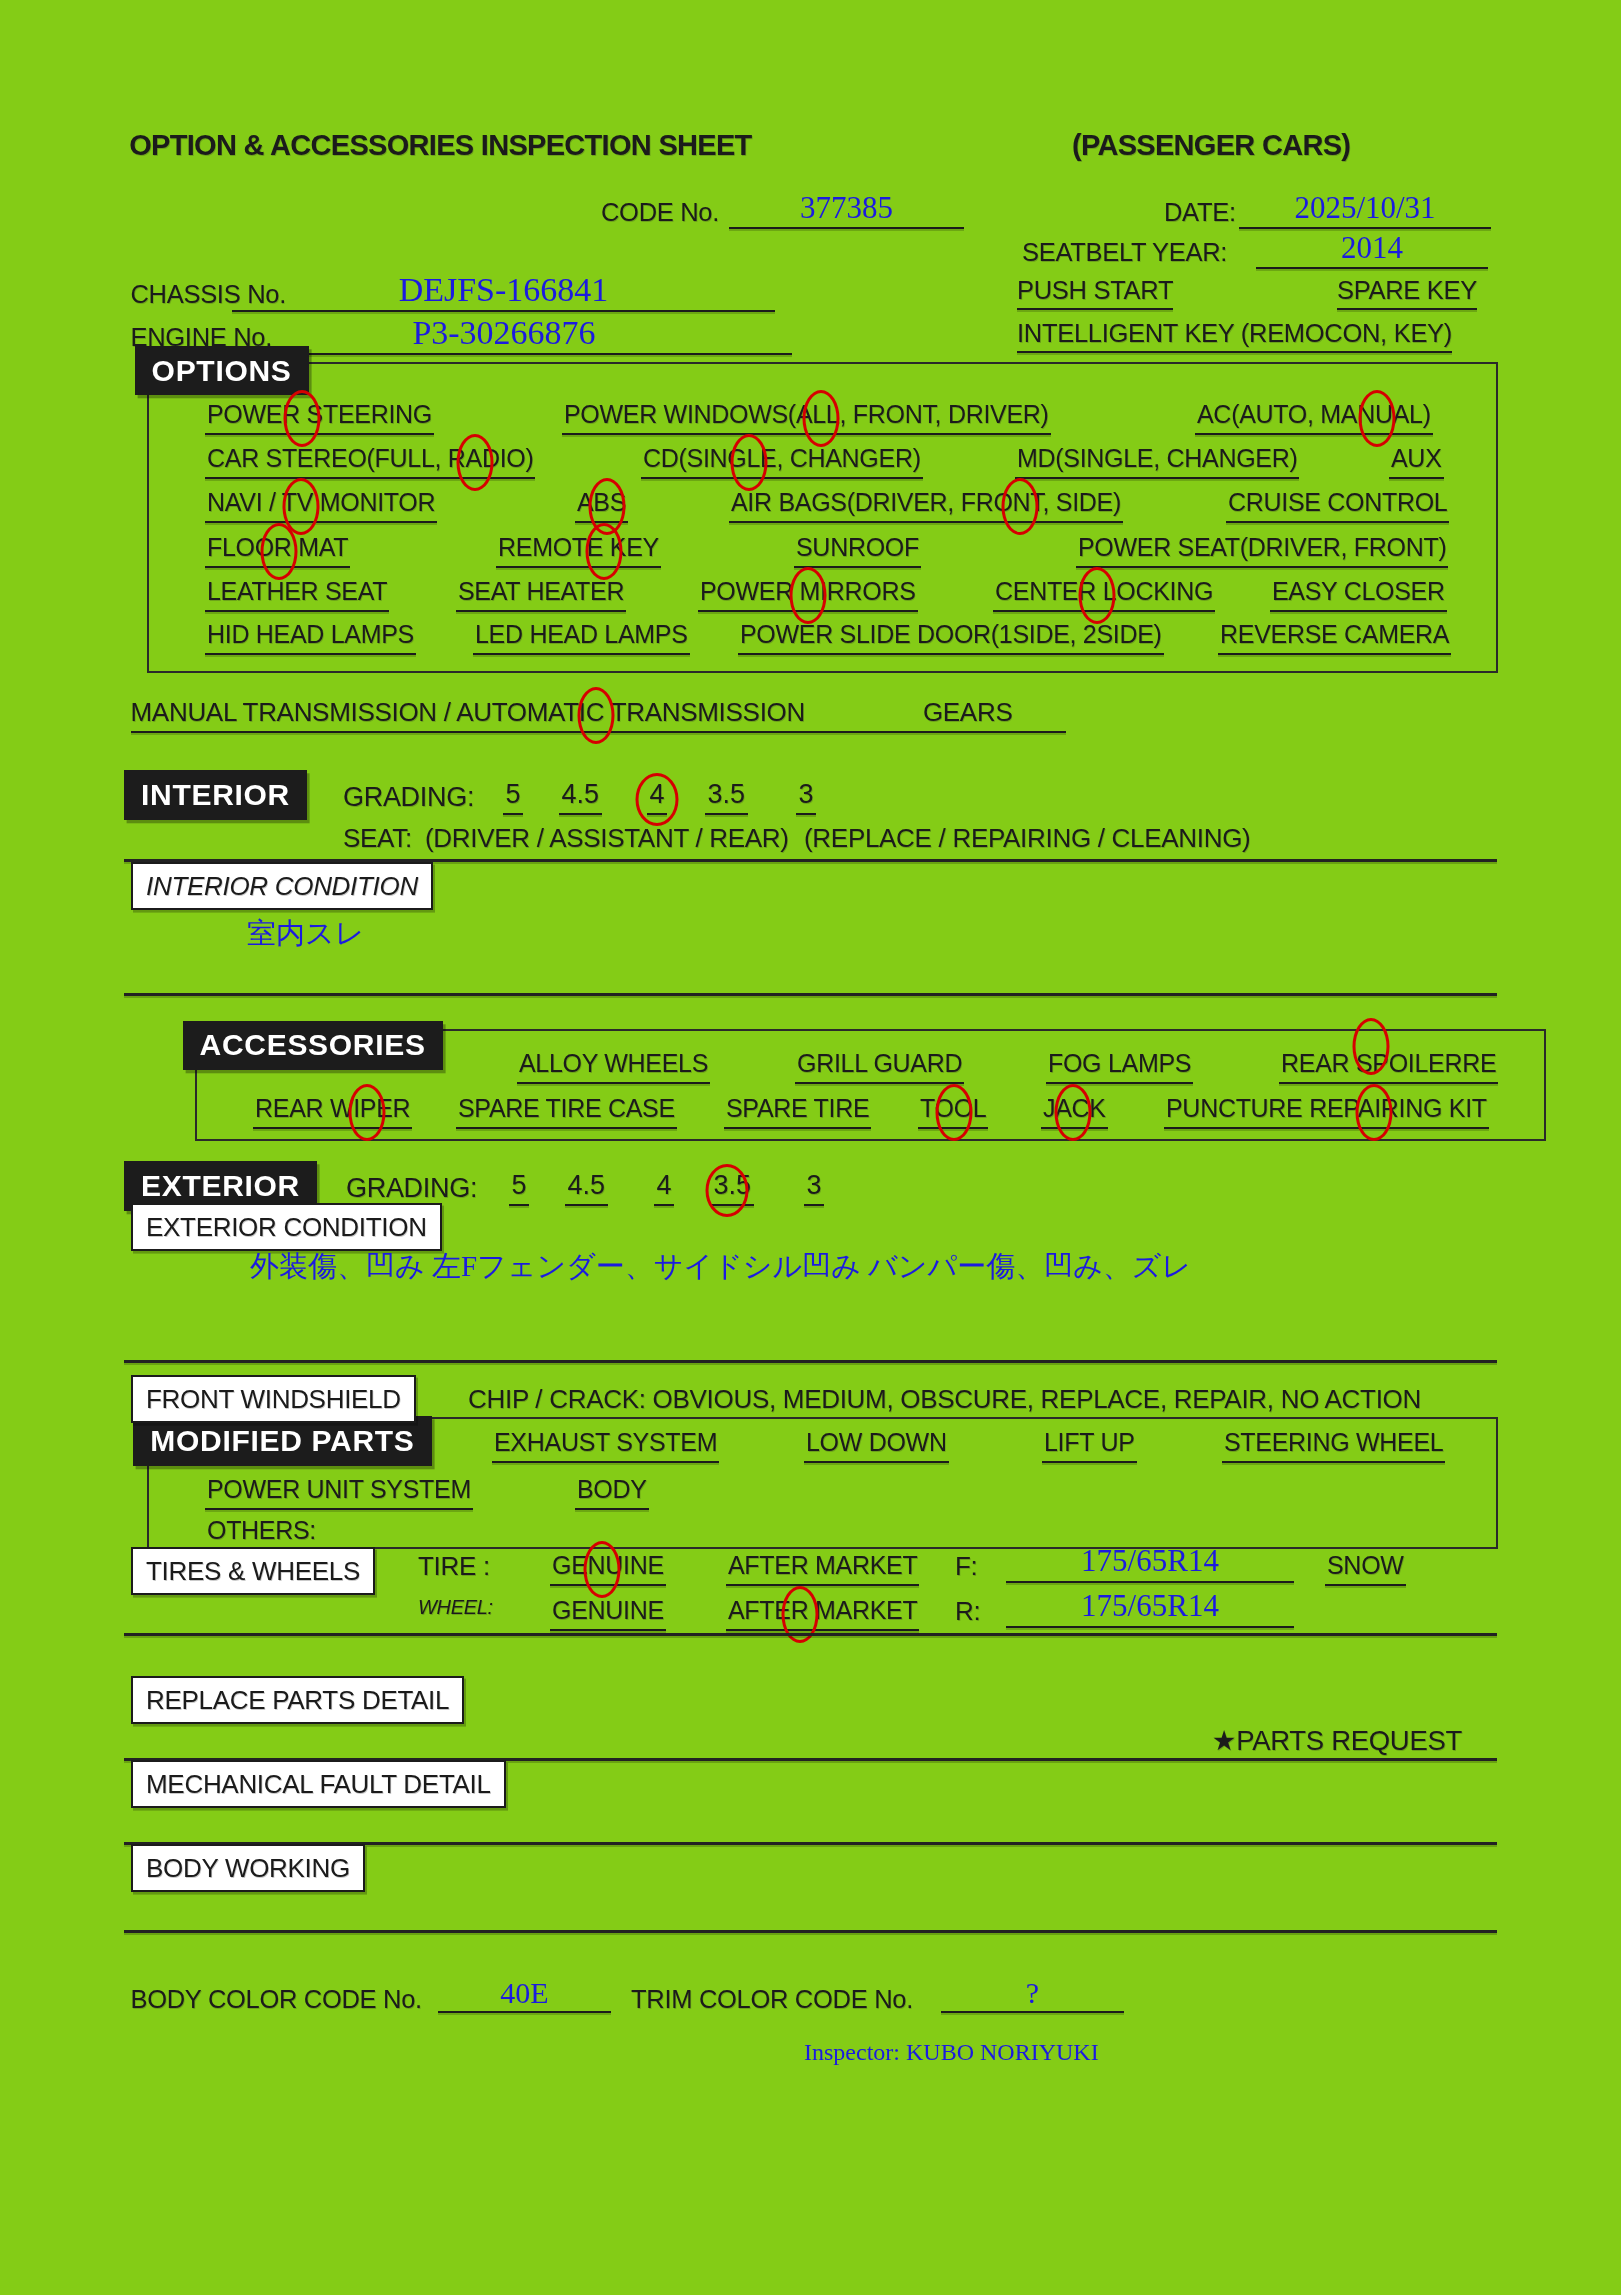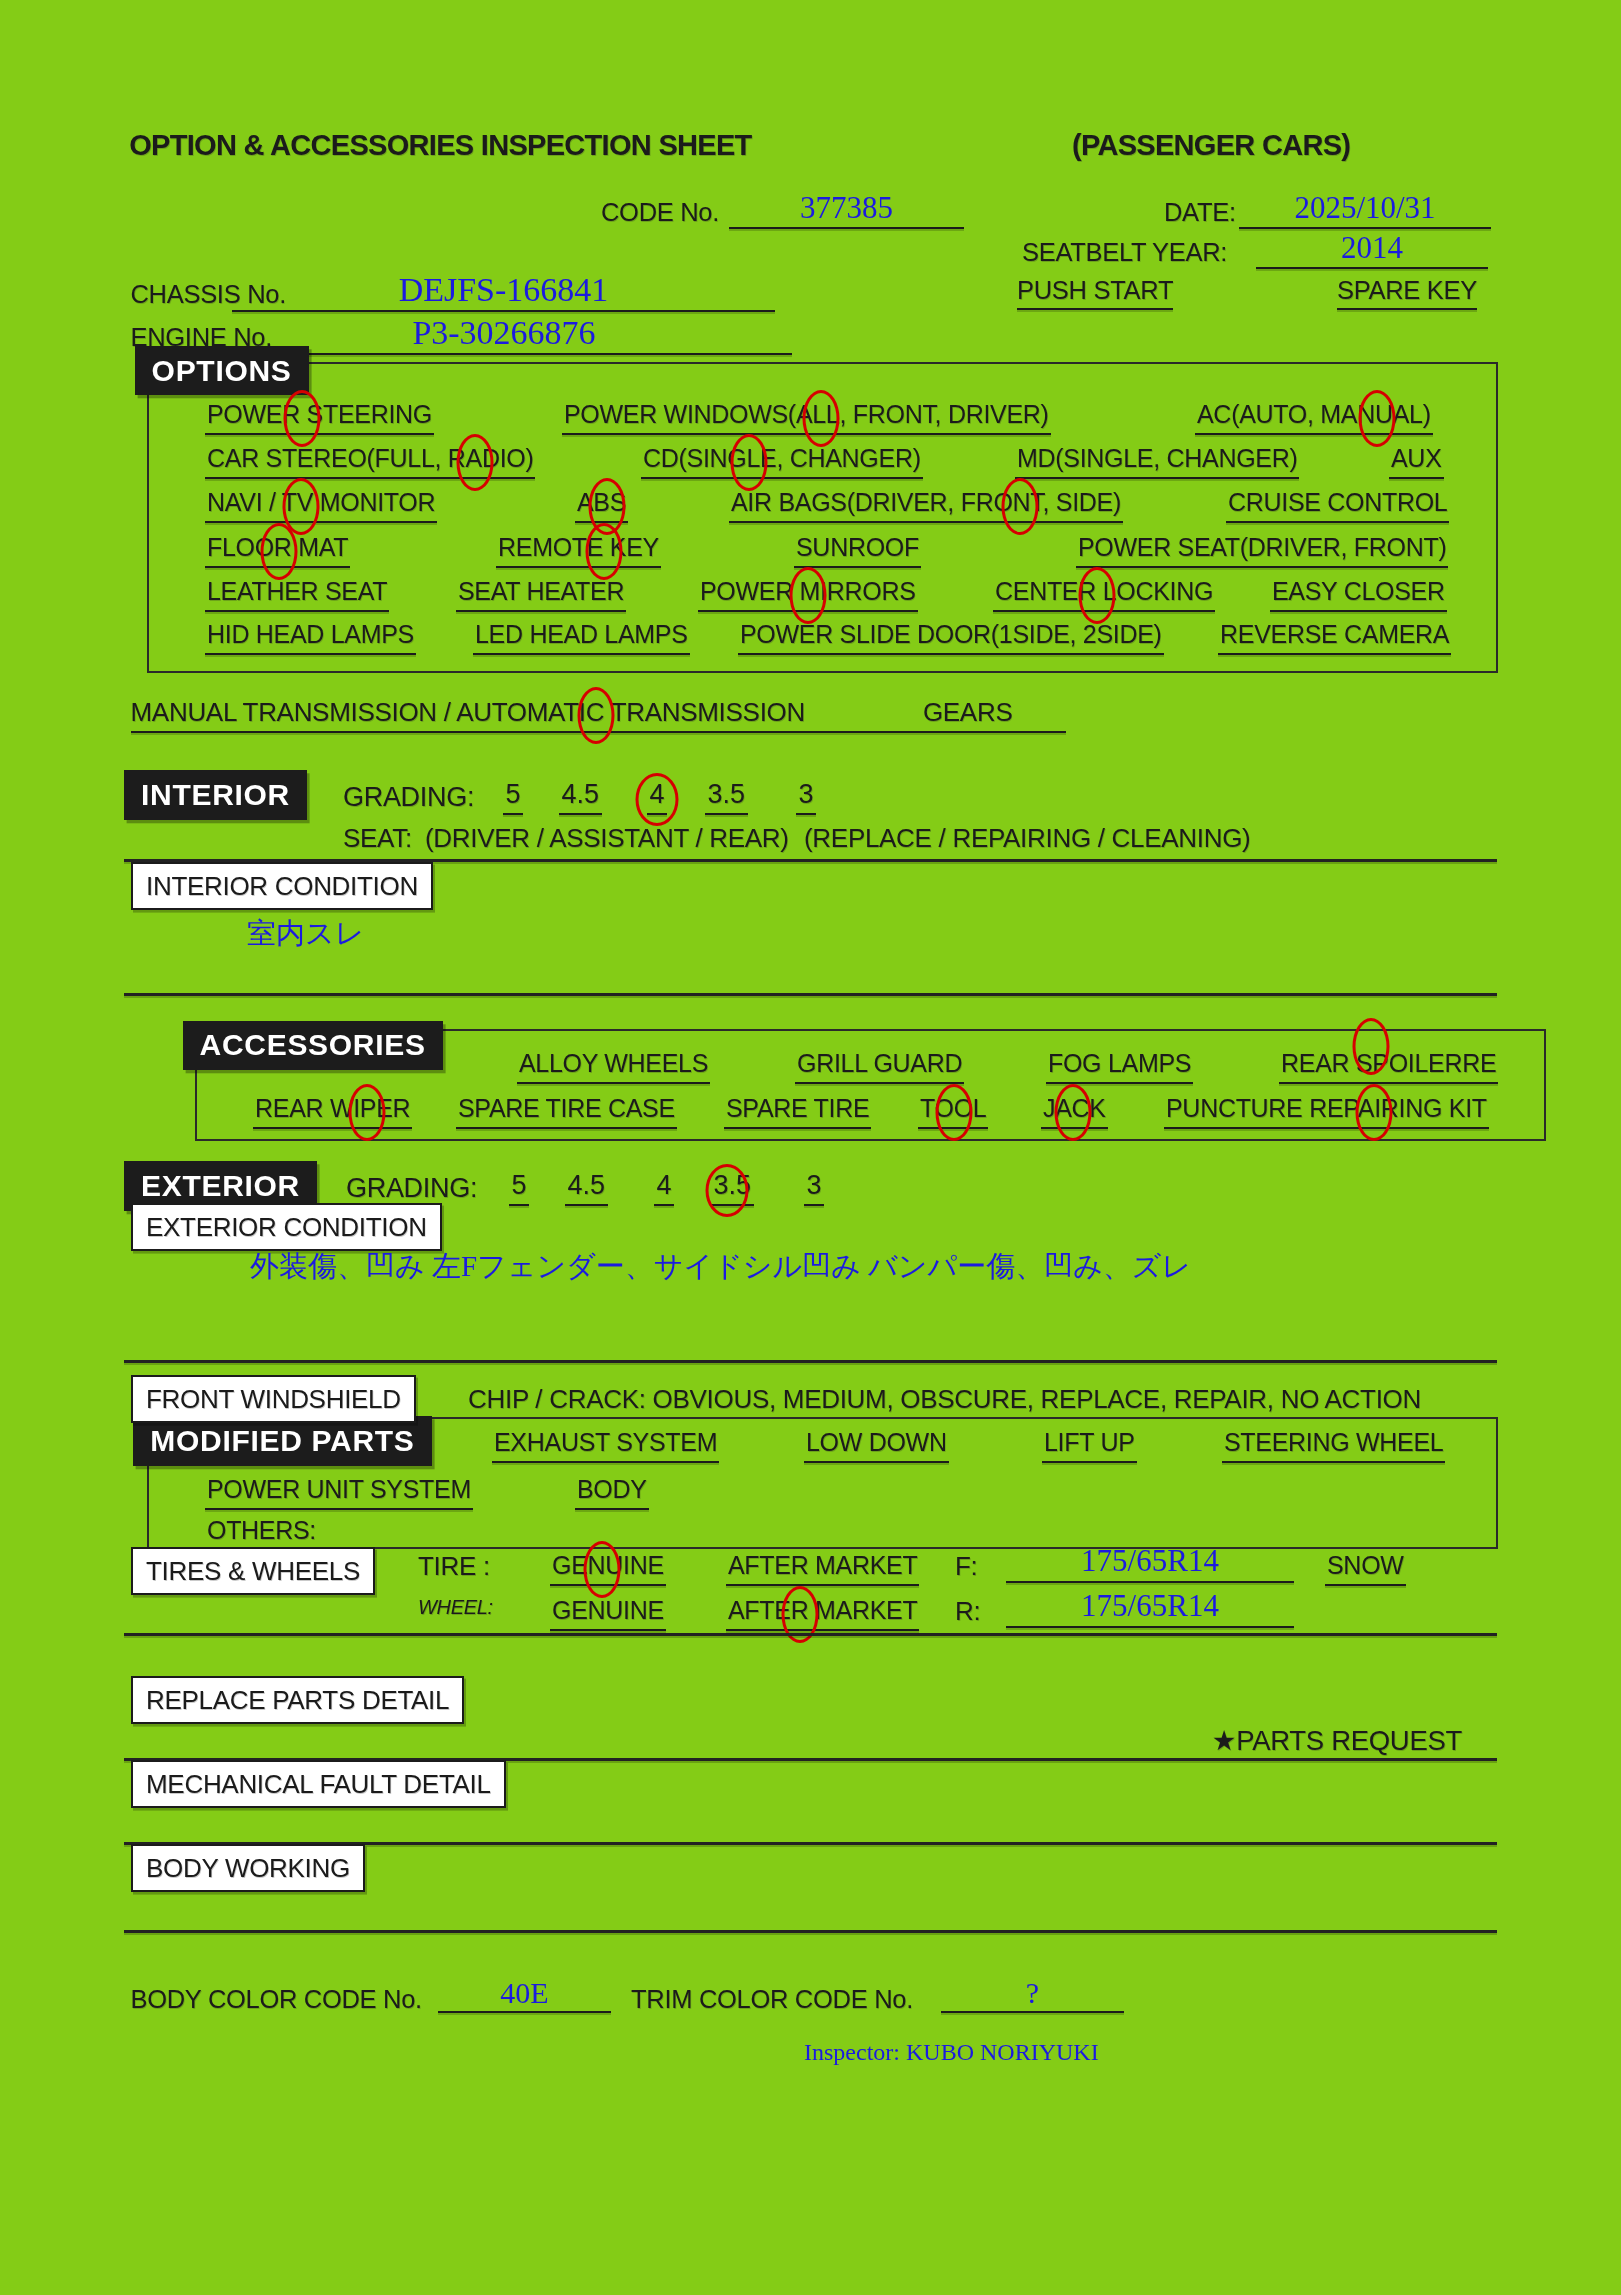--- a/index.html
+++ b/index.html
@@ -61,20 +61,21 @@
   <div class="row" style="top:271px;">
     <span class="abs lbl" style="left:6.5px;top:9.2px;">CHASSIS No.</span>
     <span class="abs vline blue" style="left:108px;width:543px;font-size:34px;">DEJFS-166841</span>
     <span class="abs lbl ul" style="left:893px;top:5.2px;">PUSH START</span>
     <span class="abs lbl ul" style="left:1213px;top:5.2px;">SPARE KEY</span>
   </div>
 
   <div class="row" style="top:314px;">
     <span class="abs lbl" style="left:6.5px;top:9.2px;">ENGINE No.</span>
     <span class="abs vline blue" style="left:92px;width:576px;font-size:34px;">P3-30266876</span>
+    <span class="abs lbl ul" style="left:893px;top:5.2px;">INTELLIGENT KEY (REMOCON, KEY)</span>
   </div>
 
   <div class="secbox" style="left:147px;top:362px;width:1347px;height:307px;">
     <span class="abs blackbox" style="left:-14.4px;top:-18.3px;">OPTIONS</span>
 
   <span class="opt" style="left:56px;top:36px">
         <span class="rel">
           <span>POWER STEERING</span>
           <span class="circ" style="left:42%"></span>
         </span>
@@ -266,21 +267,21 @@
     </div>
 
   <div class="row" style="top:823px;">
     <span class="abs lbl" style="left:219px;font-size:26px;">SEAT:</span>
     <span class="abs lbl" style="left:301px;font-size:26px;">(DRIVER / ASSISTANT / REAR)</span>
     <span class="abs lbl" style="left:680px;font-size:26px;">(REPLACE / REPAIRING / CLEANING)</span>
   </div>
 
   <div class="hr" style="top:859px;"></div>
 
-  <div class="abs" style="left:131px;top:862px;">
+  <div class="abs" style="left:131px;top:862px;font-style:italic;">
     <span class="whitebox">INTERIOR CONDITION</span>
   </div>
   <div class="abs blue jp" style="left:247px;top:914px;">室内スレ</div>
 
   <div class="hr" style="top:993px;"></div>
 
   <div class="secbox" style="left:147px;top:1029px;width:1347px;height:108px;margin-left:48px;">
     <span class="abs blackbox" style="left:-14.4px;top:-10.5px;">ACCESSORIES</span>
 
   <span class="opt" style="left:320px;top:18.3px">

